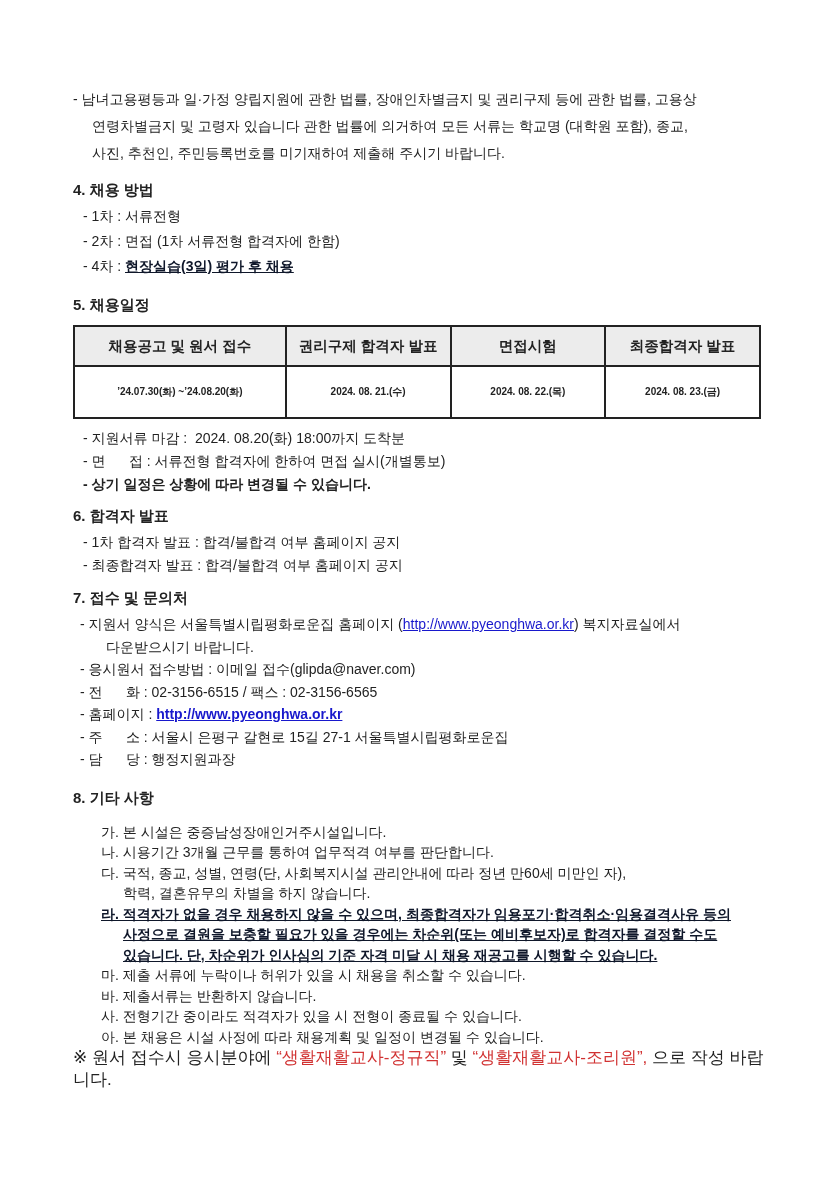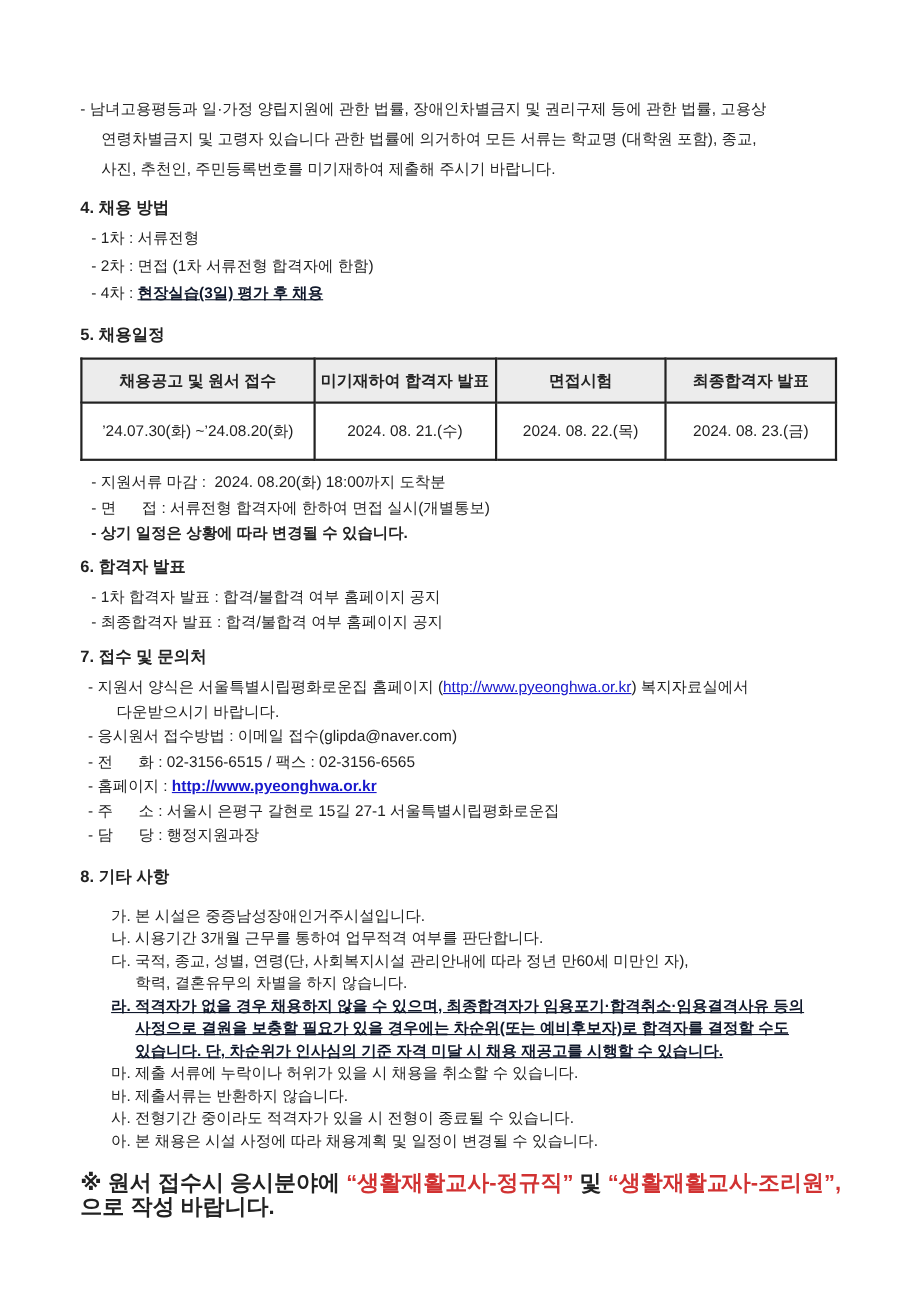--- a/index.html
+++ b/index.html
@@ -60,40 +60,40 @@
   }
   table.schedule th {
     background: #ececec;
     font-weight: bold;
     height: 36px;
     font-size: 14.5px;
   }
   table.schedule td {
     background: #ffffff;
     height: 48px;
-    font-size: 14px;
+    font-size: 10px;
+    font-weight: bold;
   }
   .col1 { width: 31%; } .col2 { width: 24%; } .col3 { width: 22.5%; } .col4 { width: 22.5%; }
   .notes { margin-top: 8px; padding-left: 10px; }
   .notes .ln { line-height: 23px; }
   
   .bold { font-weight: bold; }
   .red { color: #c62828; }
   .red-u { color: #0f172a; font-weight: bold; text-decoration: underline; }
   .link {
     color: #1818cc;
     text-decoration: underline;
     cursor: pointer;
   }
   .link-bold { font-weight: bold; }
   
   .footer {
-    margin-top: 18px;
-    font-size: 20px;
-    font-weight: bold;
+    font-size: 17px;
+    font-weight: normal;
     line-height: 22px;
     white-space: pre-wrap;
   }
   .footer .red { color: #d13232; }
 </style>
 </head>
 <body>
 
 <div class="doc">
   <div class="content">
@@ -112,21 +112,21 @@
         <div class="ln"><span>- 4차 : </span><span class="red-u">현장실습(3일) 평가 후 채용</span></div>
       </div>
     </div>
 
     <div class="sec5">
       <div class="sec-title">5. 채용일정</div>
       <table class="schedule">
         <thead>
           <tr>
             <th class="col1">채용공고 및 원서 접수</th>
-            <th class="col2">미기재하여 합격자 발표</th>
+            <th class="col2">권리구제 합격자 발표</th>
             <th class="col3">면접시험</th>
             <th class="col4">최종합격자 발표</th>
           </tr>
         </thead>
         <tbody>
           <tr>
             <td>’24.07.30(화) ~’24.08.20(화)</td>
             <td>2024. 08. 21.(수)</td>
             <td>2024. 08. 22.(목)</td>
             <td>2024. 08. 23.(금)</td>

